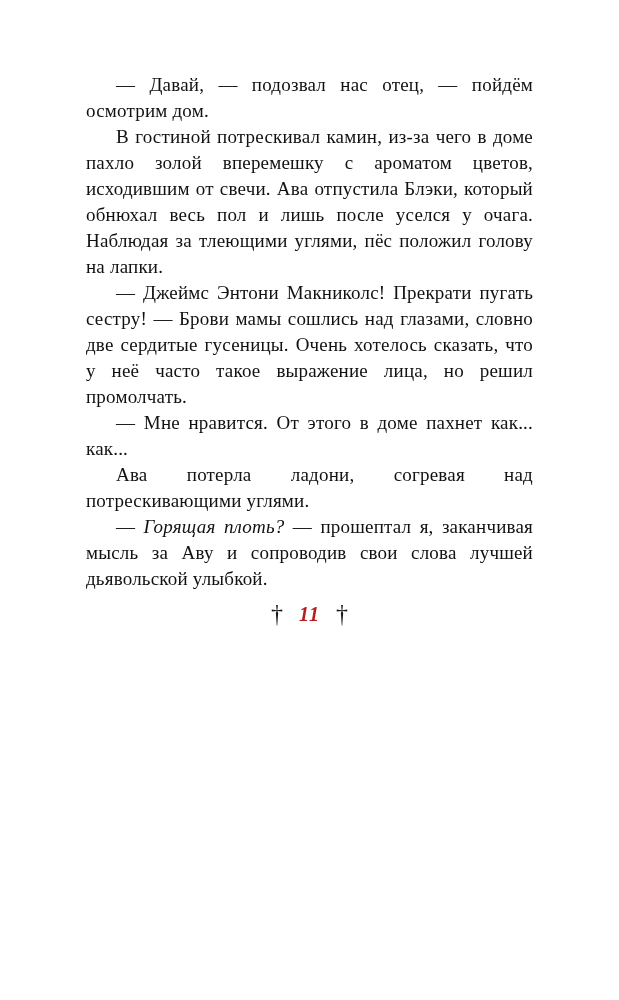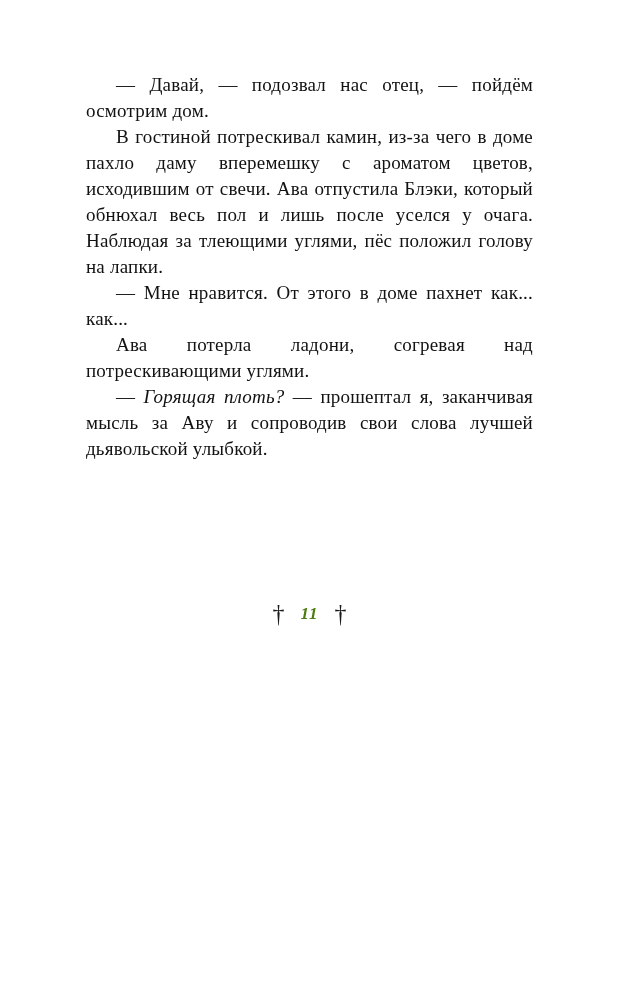--- a/index.html
+++ b/index.html
@@ -48,35 +48,36 @@
     gap: 16px;
   }
   .ornament {
     font-size: 24px;
     line-height: 1;
     color: #1a1a1a;
     transform: scaleY(1.05);
     user-select: none;
   }
   .page-number {
-    font-size: 17px;
+    font-size: 20px;
     font-style: italic;
     font-weight: bold;
-    color: #4d7c0f;
+    color: #b91c1c;
     letter-spacing: 1px;
   }
 </style>
 </head>
 <body>
 
 <div class="book-page">
 
   <div class="text-block">
       <p><span>— Давай, — подозвал нас отец, — пойдём осмотрим дом.</span></p>
-      <p><span>В гостиной потрескивал камин, из-за чего в доме пахло даму вперемешку с ароматом цветов, исходившим от свечи. Ава отпустила Блэки, который обнюхал весь пол и лишь после уселся у очага. Наблюдая за тлеющими углями, пёс положил голову на лапки.</span></p>
+      <p><span>В гостиной потрескивал камин, из-за чего в доме пахло золой вперемешку с ароматом цветов, исходившим от свечи. Ава отпустила Блэки, который обнюхал весь пол и лишь после уселся у очага. Наблюдая за тлеющими углями, пёс положил голову на лапки.</span></p>
+      <p><span>— Джеймс Энтони Макниколс! Прекрати пугать сестру! — Брови мамы сошлись над глазами, словно две сердитые гусеницы. Очень хотелось сказать, что у неё часто такое выражение лица, но решил промолчать.</span></p>
       <p><span>— Мне нравится. От этого в доме пахнет как... как...</span></p>
       <p><span>Ава потерла ладони, согревая над потрескивающими углями.</span></p>
       <p><span>— </span><span class="italic">Горящая плоть?</span><span> — прошептал я, заканчивая мысль за Аву и сопроводив свои слова лучшей дьявольской улыбкой.</span></p>
     </div>
 
   <div class="page-footer">
     <span class="ornament">†</span>
     <span class="page-number">11</span>
     <span class="ornament">†</span>
   </div>

